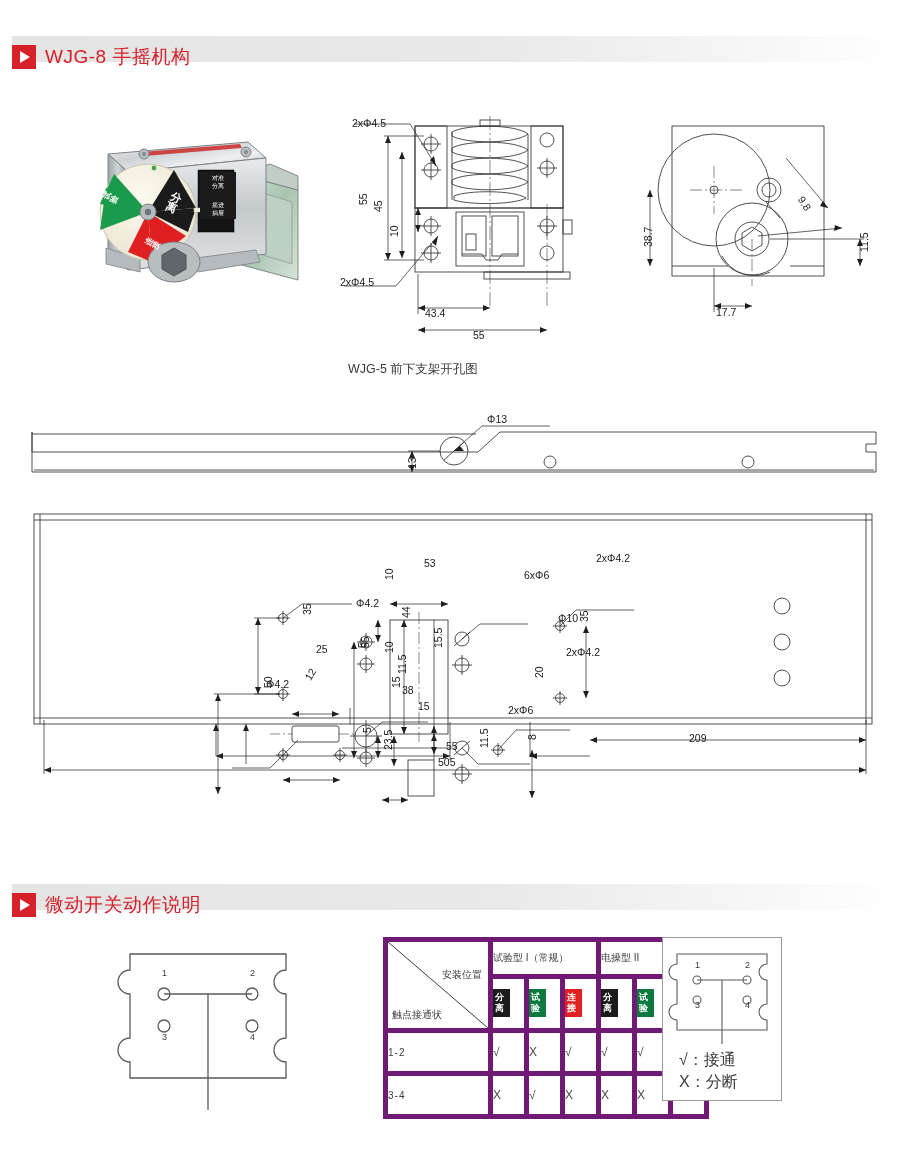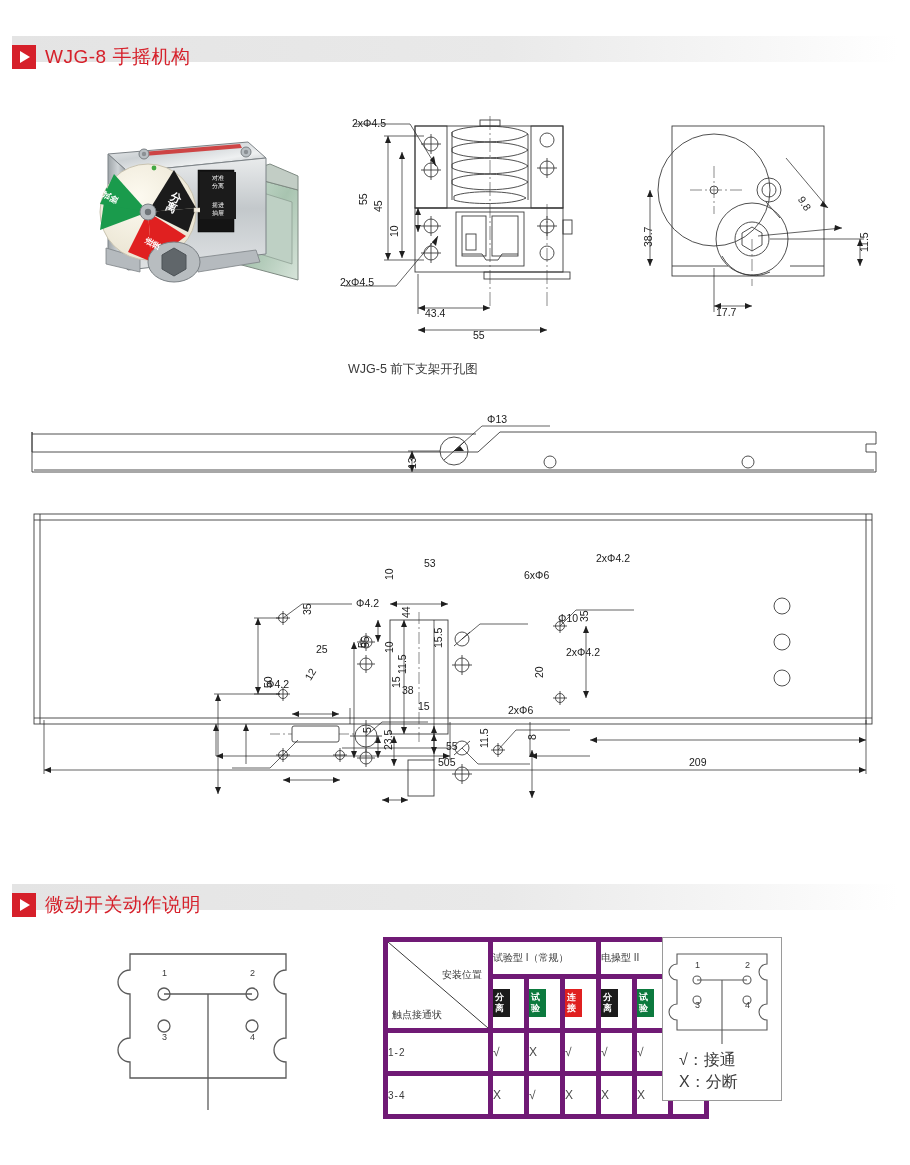--- a/index.html
+++ b/index.html
@@ -590,21 +590,21 @@
   <div class="dim" style="left:518px;top:612px;margin-left:40px;">Φ10</div>
   <div class="dim" style="left:566px;top:646px;">2xΦ4.2</div>
   <div class="dim" style="left:508px;top:676px;margin-top:28px;">2xΦ6</div>
   <div class="dim v" style="left:533px;top:678px;transform:rotate(-90deg);">20</div>
   <div class="dim v" style="left:382px;top:750px;transform:rotate(-90deg);">23.5</div>
   <div class="dim" style="left:446px;top:740px;">55</div>
   <div class="dim v" style="left:478px;top:748px;transform:rotate(-90deg);">11.5</div>
   <div class="dim v" style="left:526px;top:740px;transform:rotate(-90deg);">8</div>
   <div class="dim v" style="left:361px;top:733px;transform:rotate(-90deg);">5</div>
   <div class="dim" style="left:438px;top:756px;">505</div>
-  <div class="dim" style="left:689px;top:756px;">209</div>
+  <div class="dim" style="left:689px;top:732px;">209</div>
 
   <div class="sec-bar" style="top:884px;width:886px;">
     <div class="bar-bg"></div>
     <div class="sec-arrow">
       <div class="tri"></div>
     </div>
     <div class="sec-title">微动开关动作说明</div>
   </div>
 
   <div style="position:absolute;left:118px;top:942px;width:180px;height:170px;">

